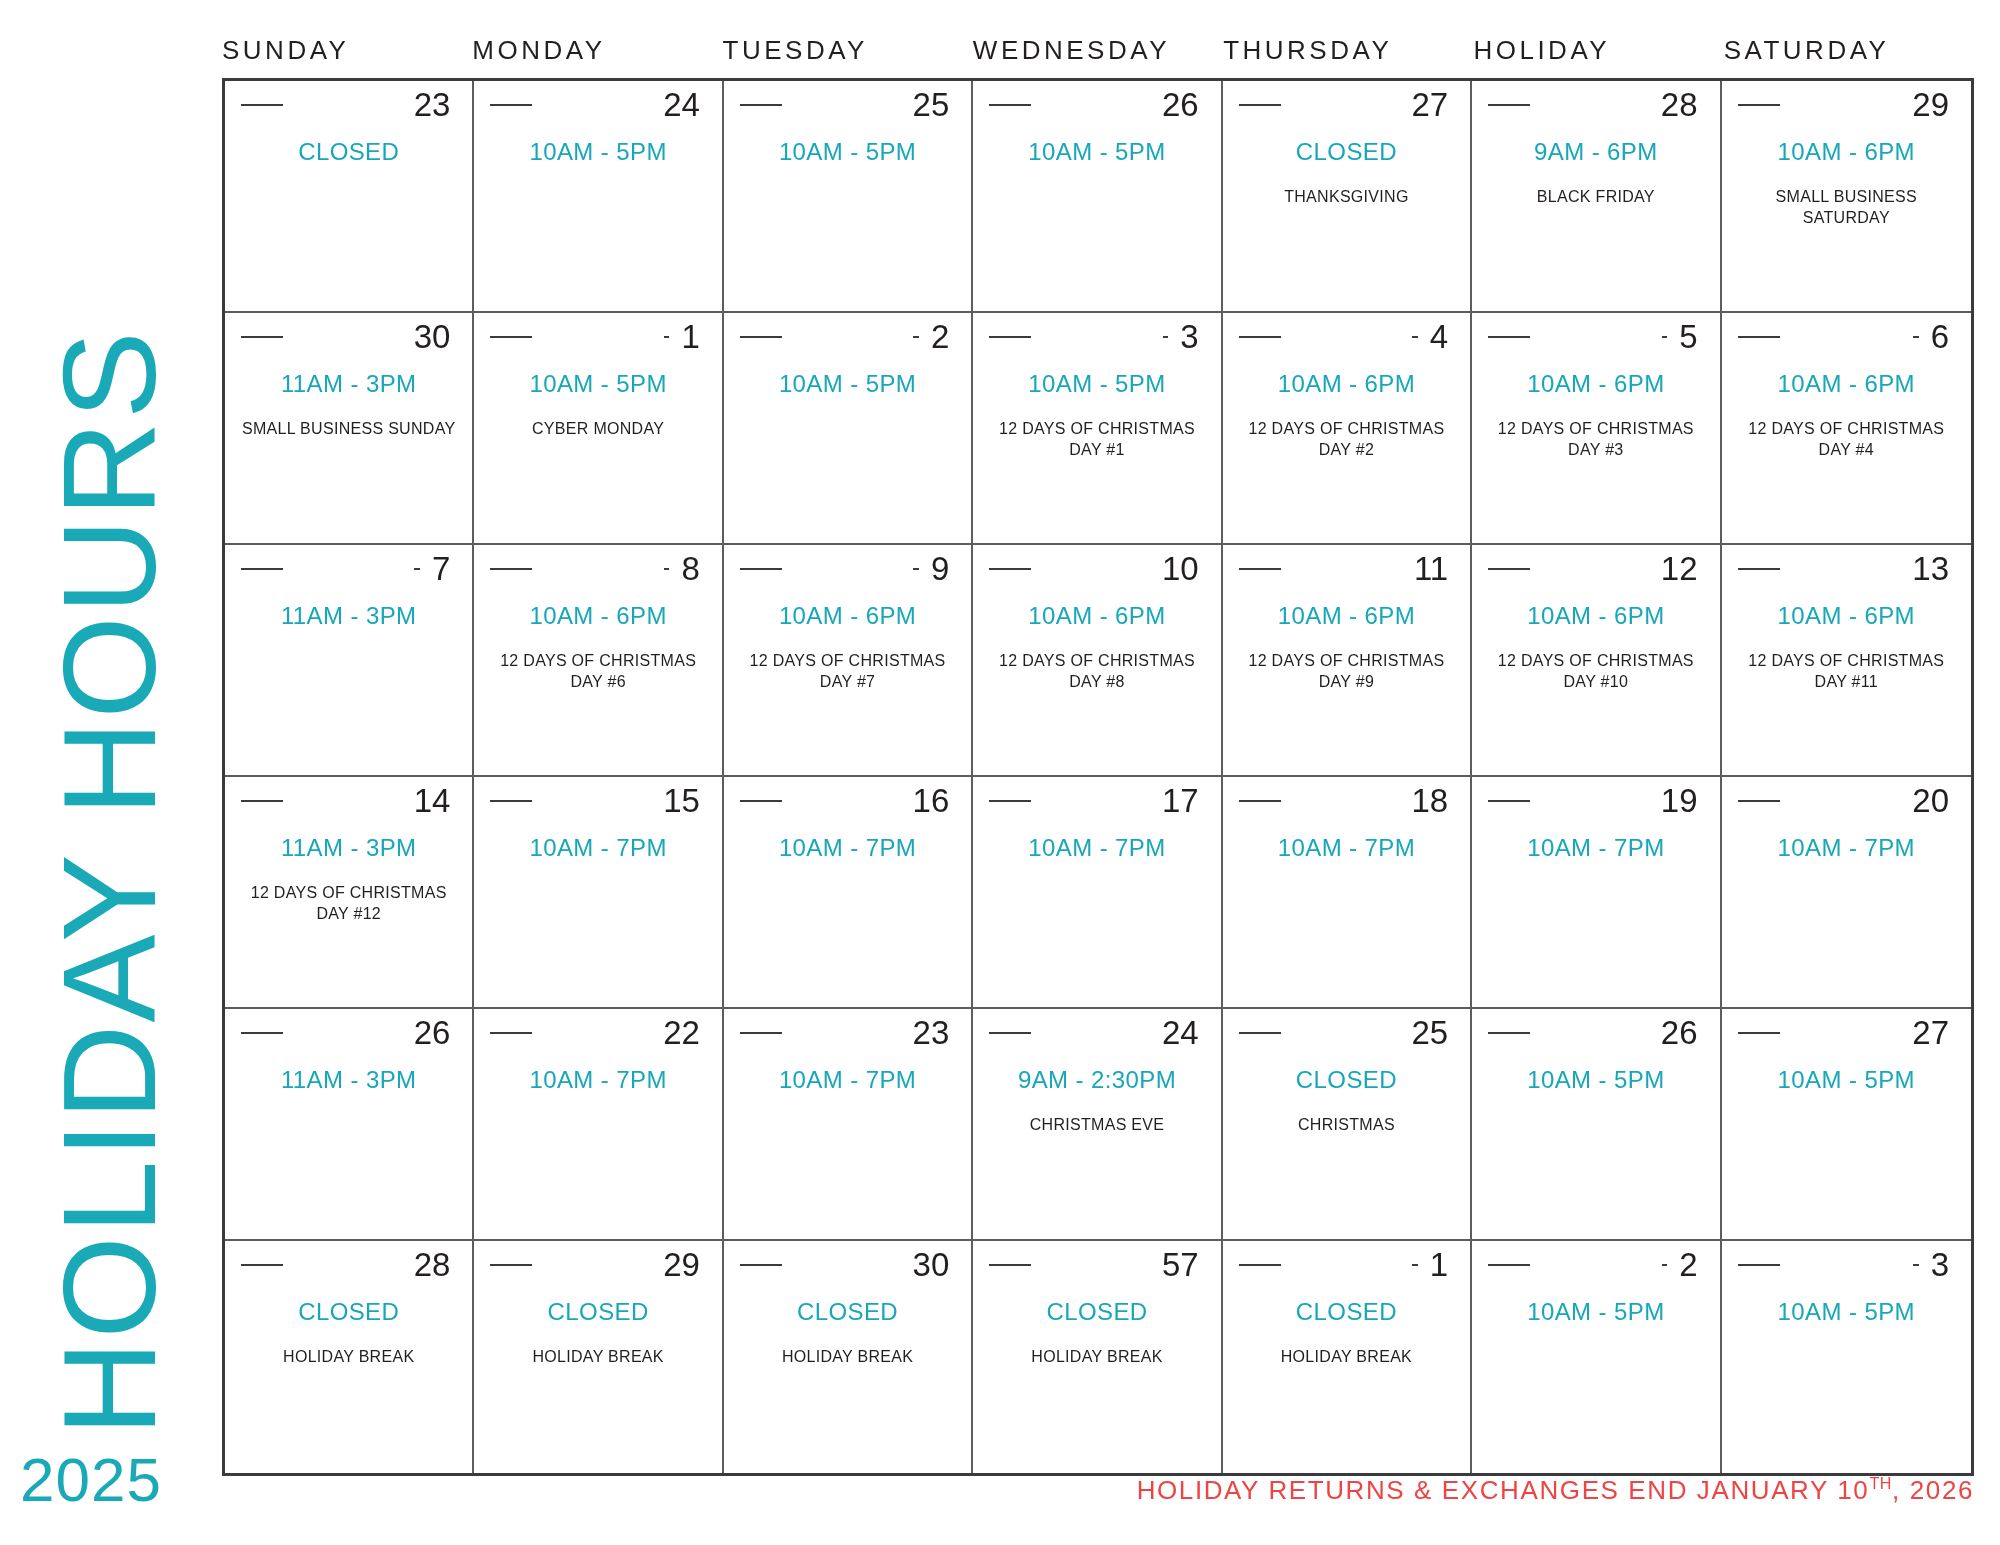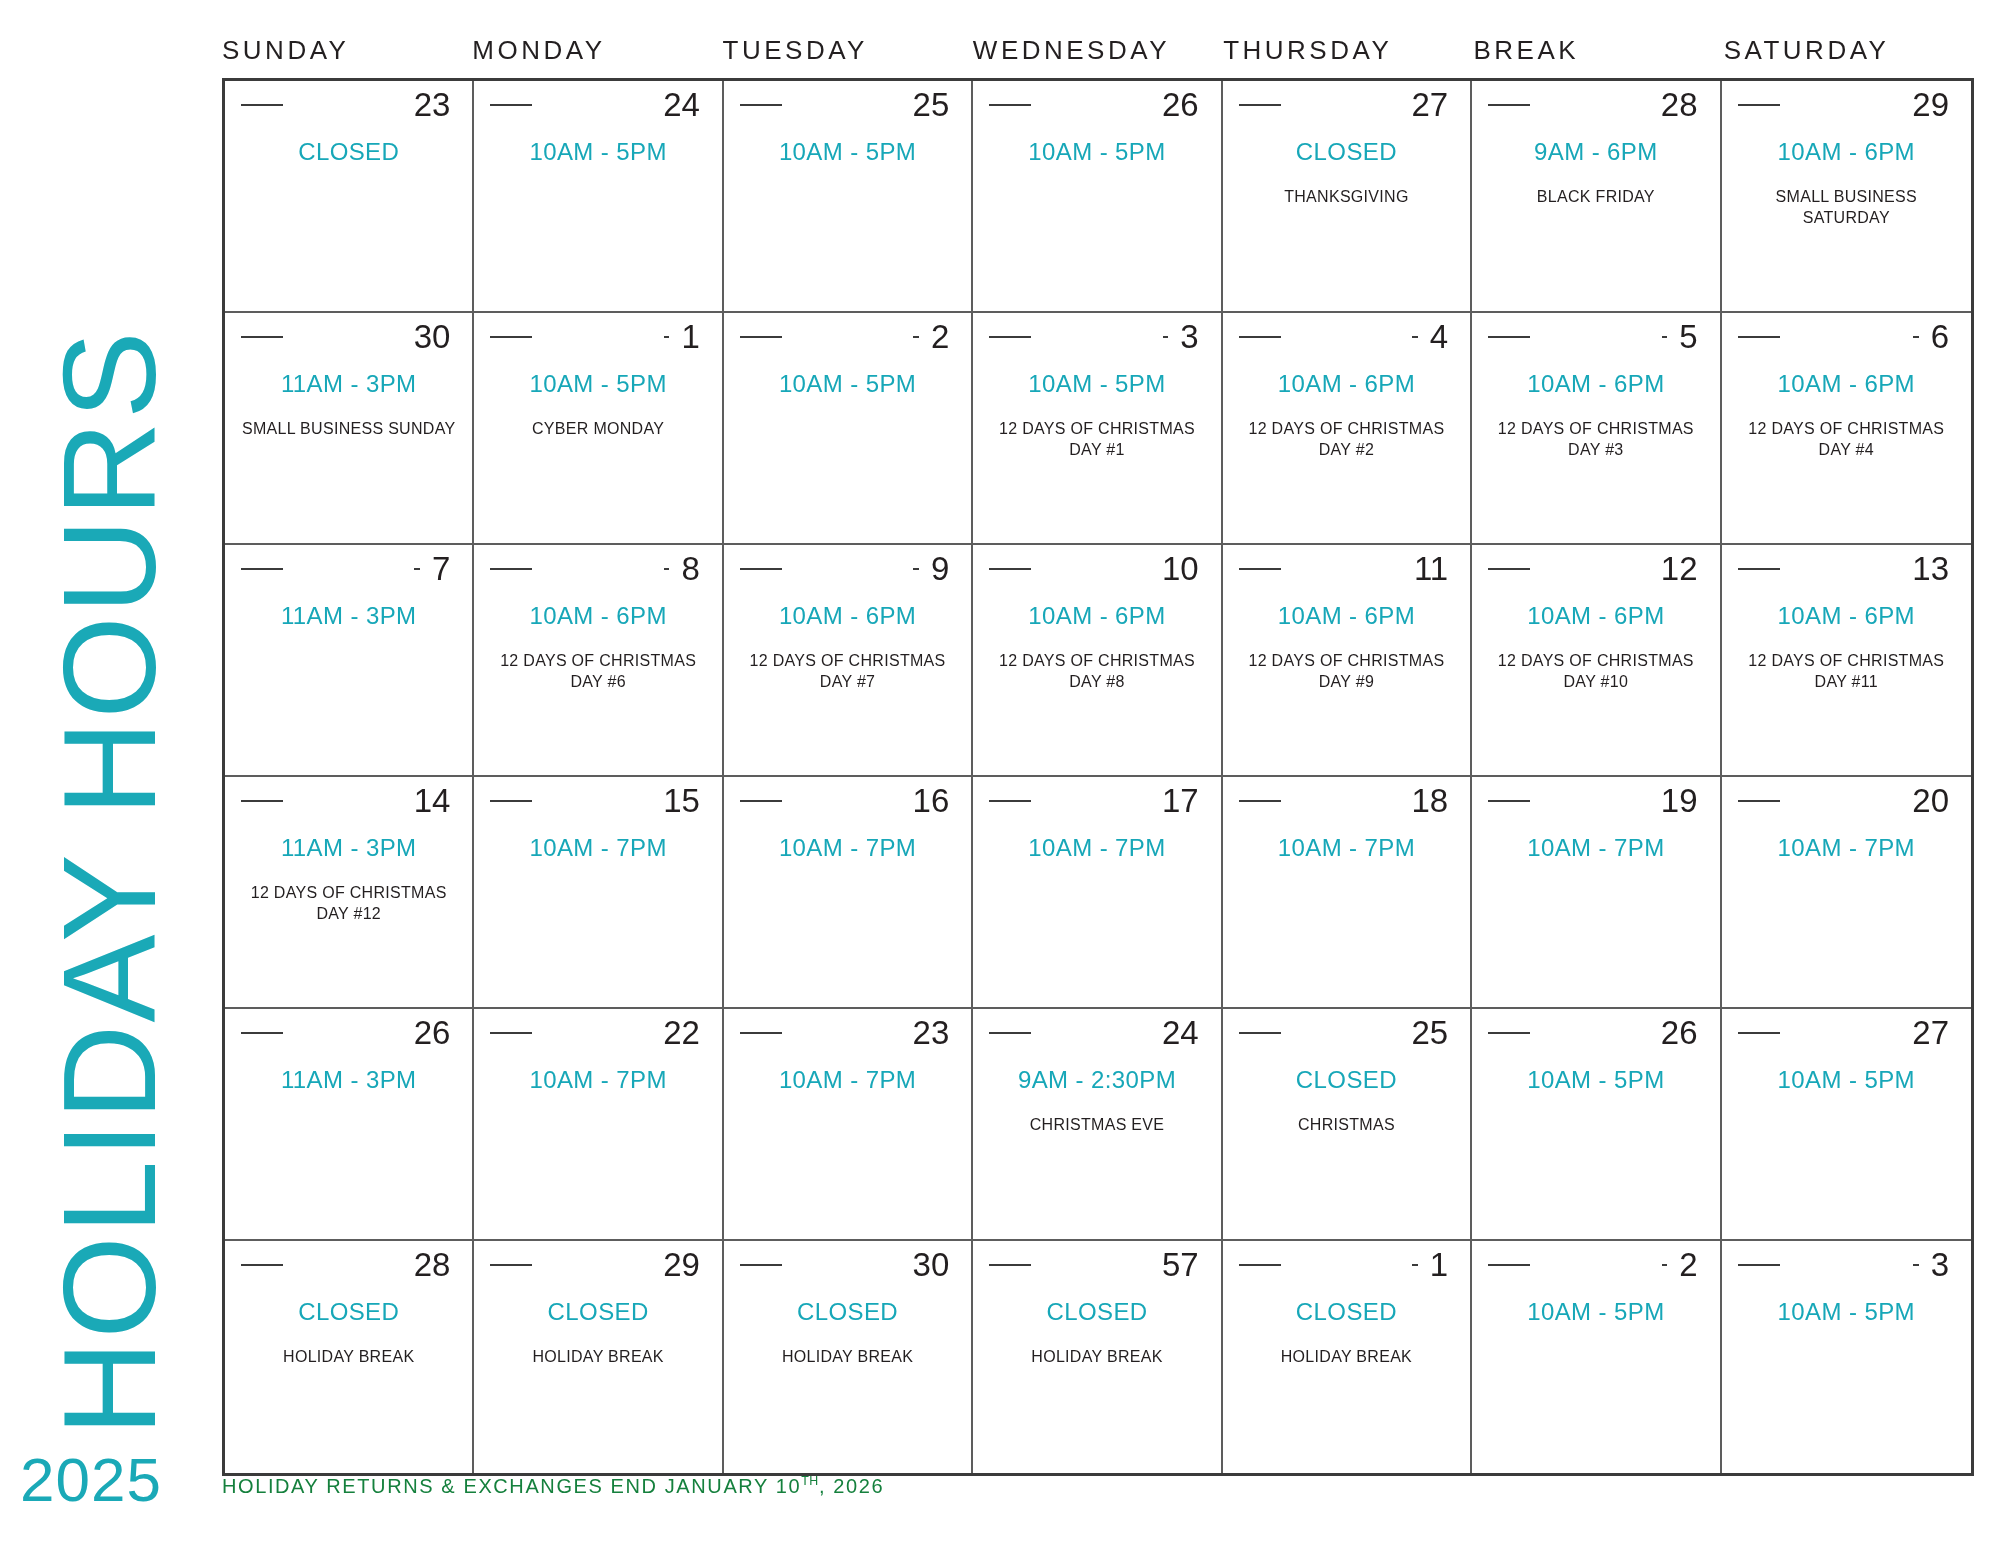--- a/index.html
+++ b/index.html
@@ -143,24 +143,24 @@
     color: #231f20;
     letter-spacing: 0.3px;
   }
   .note.upper { text-transform: uppercase; }
 
   .footer {
     position: absolute;
     left: 0;
     right: 0;
     top: 1452px;
-    text-align: left;
-    font-size: 20px;
+    text-align: right;
+    font-size: 26px;
     letter-spacing: 1.6px;
-    color: #15803d;
+    color: #ef4444;
   }
   .footer sup { font-size: 0.62em; vertical-align: super; letter-spacing: 0.6px;}
 </style>
 </head>
 <body>
 
 <div class="page">
 
   <div class="side-title">
     <div class="vtext">HOLIDAY HOURS</div>
@@ -168,21 +168,21 @@
   </div>
 
   <div class="cal">
 
     <div class="weekdays">
       <div class="weekday">SUNDAY</div>
       <div class="weekday">MONDAY</div>
       <div class="weekday">TUESDAY</div>
       <div class="weekday">WEDNESDAY</div>
       <div class="weekday">THURSDAY</div>
-      <div class="weekday">BREAK</div>
+      <div class="weekday">HOLIDAY</div>
       <div class="weekday">SATURDAY</div>
     </div>
 
     <div class="grid" id="grid">
         <div class="cell">
           <div class="daynum-wrap">
             <span class="daynum">23</span>
           </div>
           <div class="hours">CLOSED</div>
         </div>

